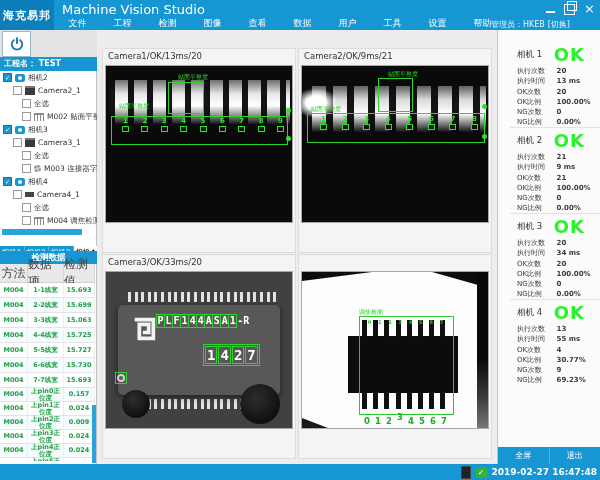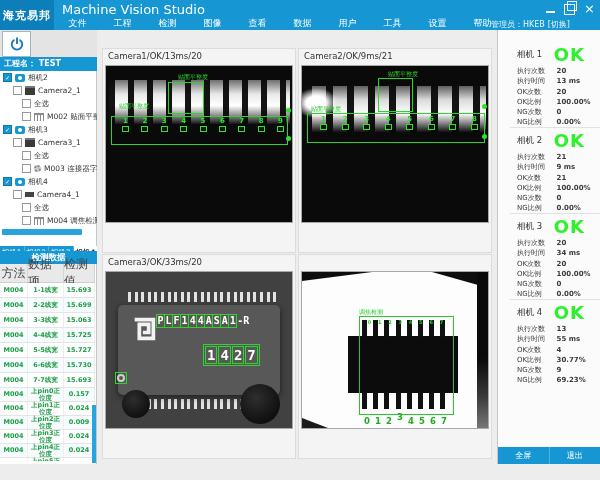--- a/index.html
+++ b/index.html
@@ -554,14 +554,19 @@
             <span class="sv">69.23%</span>
           </div>
         </div>
       </div>
     <div class="rp-foot">
       <div class="rp-btn">全屏</div>
       <div class="rp-btn">退出</div>
     </div>
   </div>
 
+  <div class="statusbar">
+    <span class="monitor-icon"></span>
+    <span class="check-icon"></span>
+    <span class="clock">2019-02-27 16:47:48</span>
+  </div>
 
 </div>
 
 </body></html>

